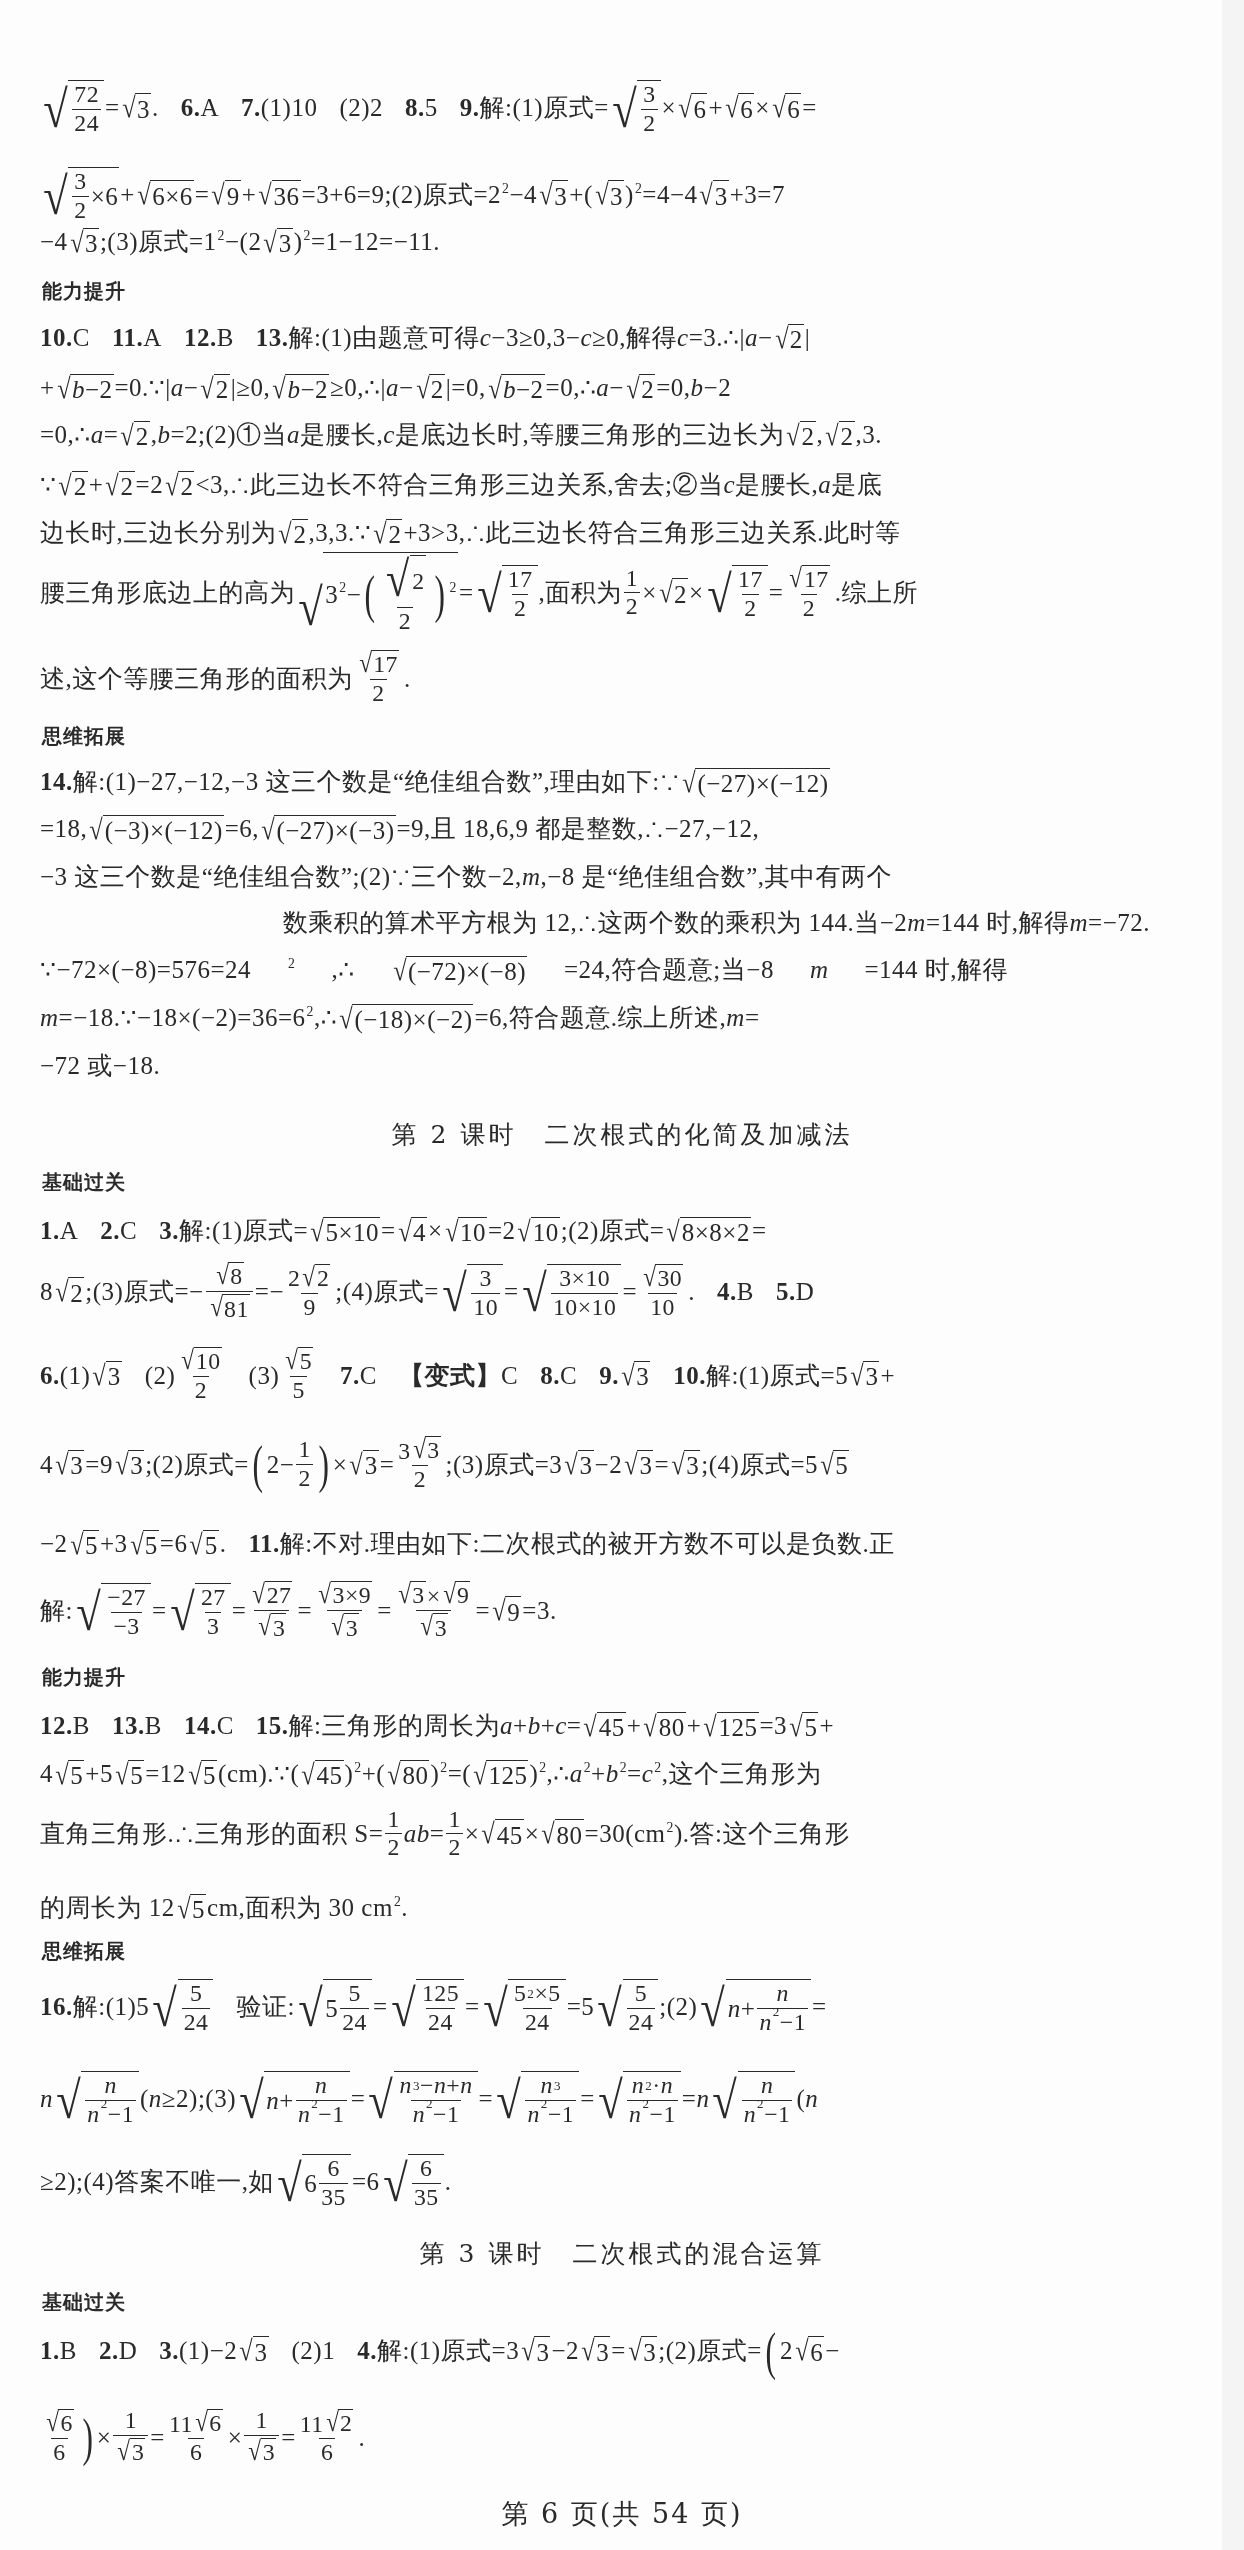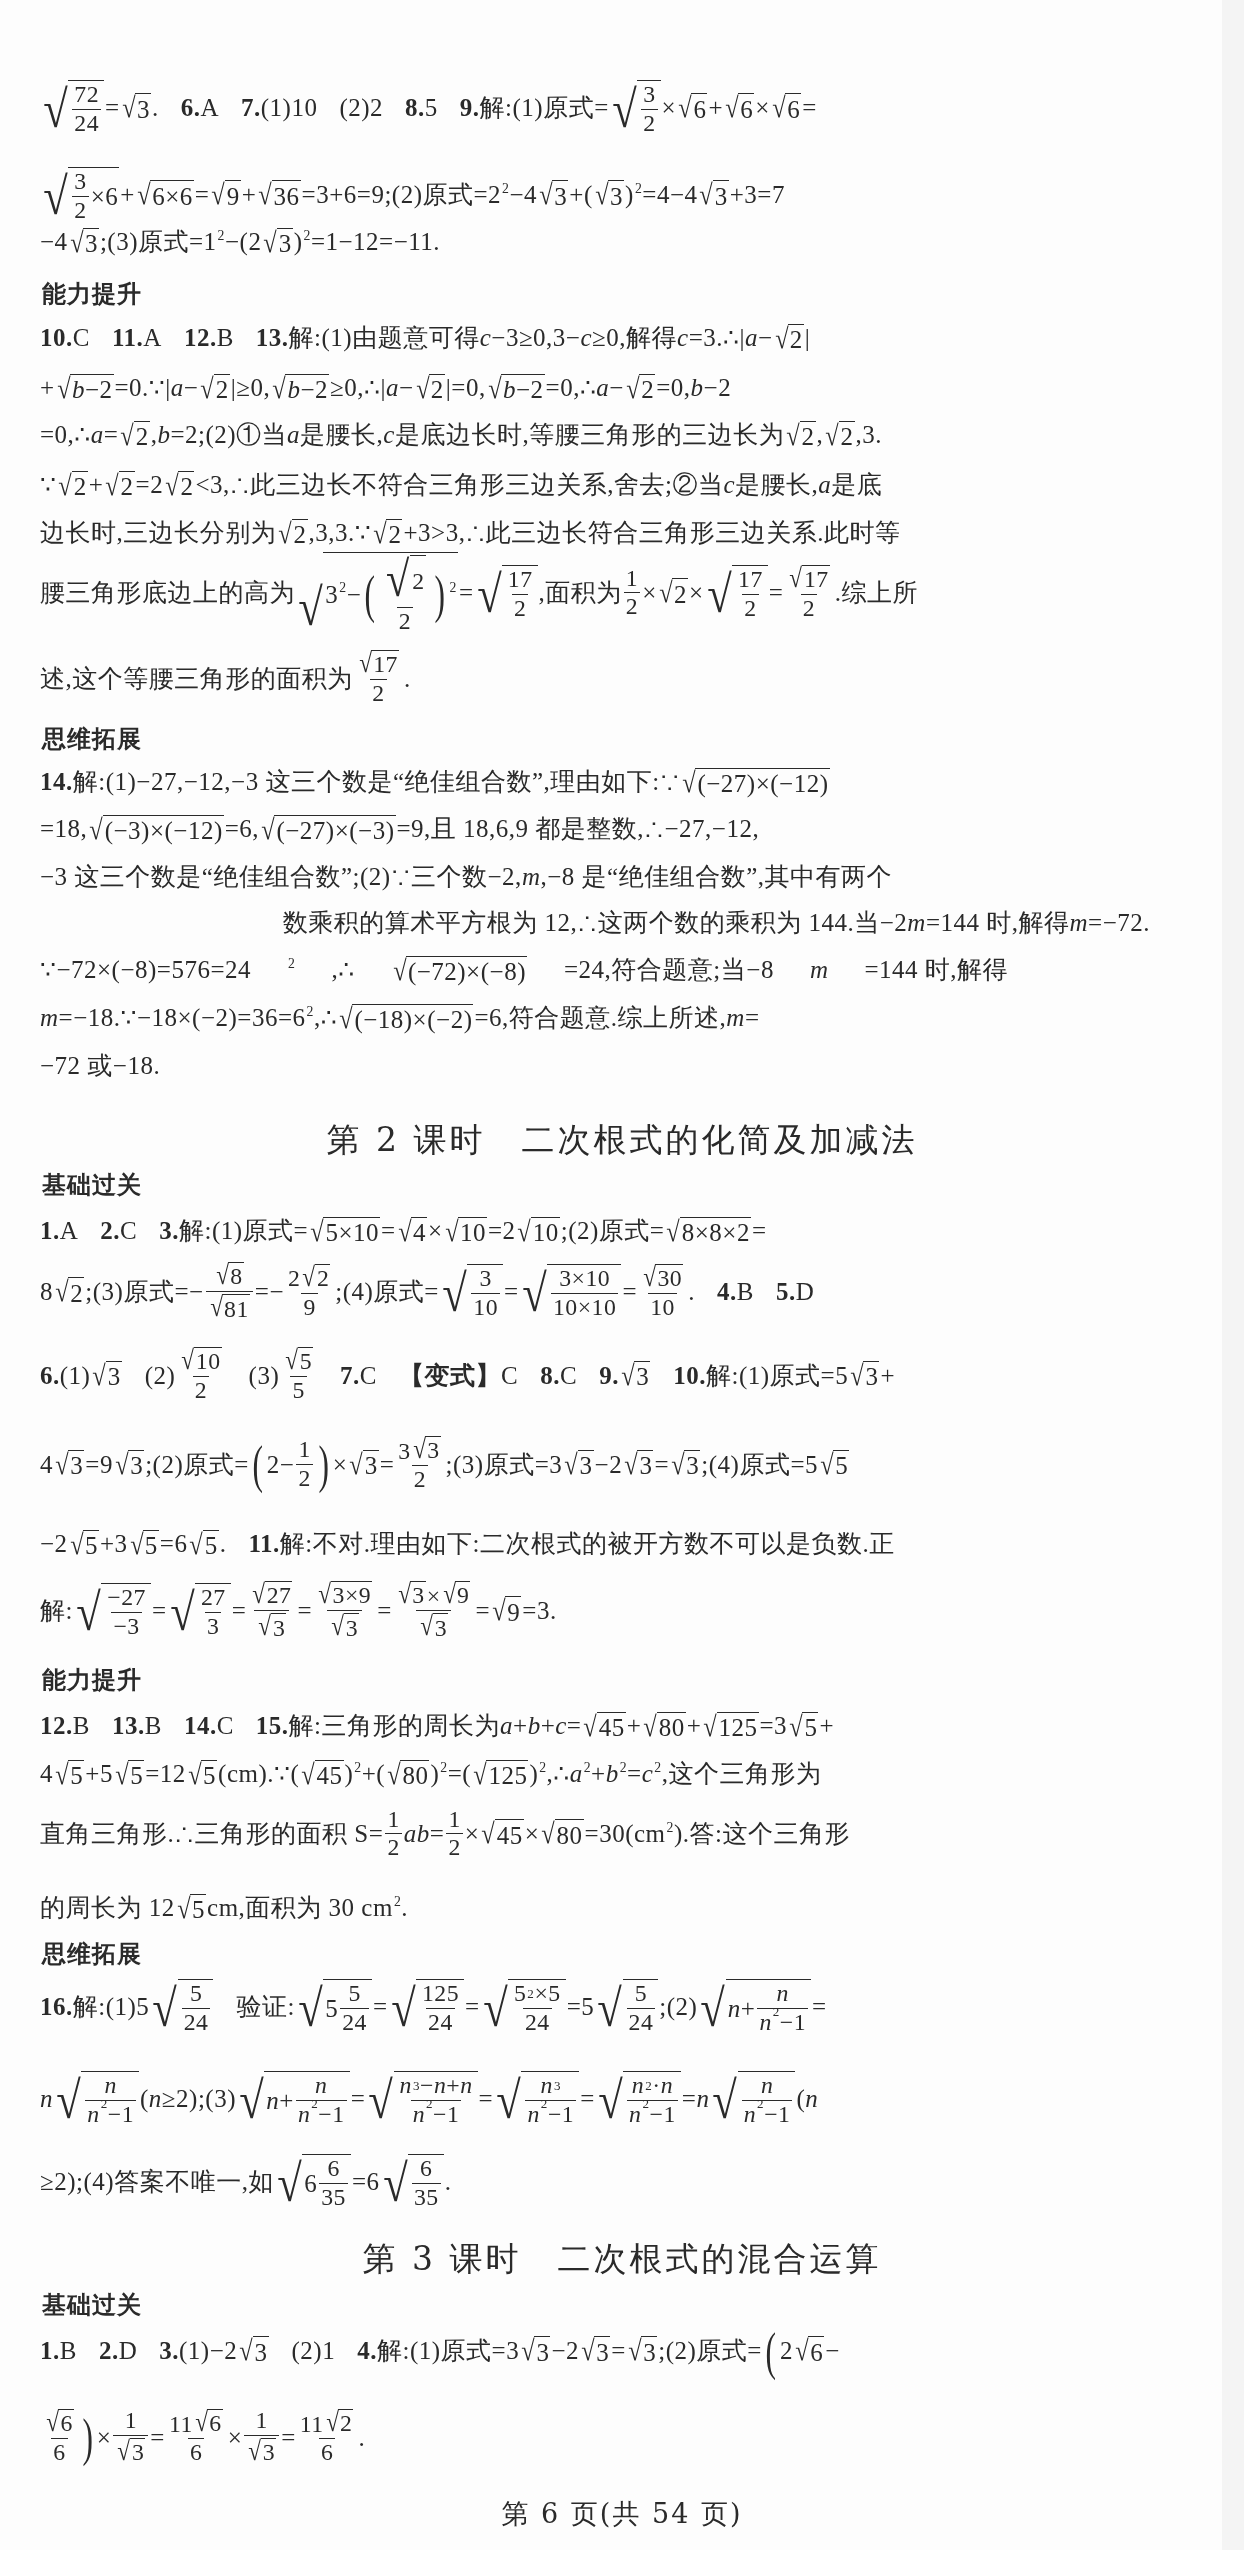--- a/index.html
+++ b/index.html
@@ -7,25 +7,25 @@
     width: 1244px; height: 2550px; background: #fdfdfd; position: relative; overflow: hidden;
     font-family: "DejaVu Serif", "Liberation Serif", serif; color: #2a2a2a;
   }
   .page-edge { position: absolute; right: 0; top: 0; width: 22px; height: 2550px; background: #f4f4f4; }
   .line {
     position: absolute; left: 40px; width: 1110px; white-space: nowrap;
     font-size: 25px; line-height: 1; display: flex; align-items: center;
     font-family: "Liberation Serif", "DejaVu Serif", serif; letter-spacing: 0.5px;
   }
   .heading-sub {
-    position: absolute; left: 42px; font-size: 24px; font-weight: bold;
+    position: absolute; left: 42px; font-size: 20px; font-weight: bold;
     font-family: "DejaVu Sans", "Liberation Sans", sans-serif; letter-spacing: 1px;
   }
   .lesson-title {
-    position: absolute; left: 0; width: 1244px; text-align: center; font-size: 33px;
+    position: absolute; left: 0; width: 1244px; text-align: center; font-size: 25px;
     font-family: "DejaVu Serif", "Liberation Serif", serif; letter-spacing: 3px;
   }
   .footer {
     position: absolute; left: 0; width: 1244px; text-align: center; font-size: 27px;
     font-family: "DejaVu Serif", "Liberation Serif", serif; letter-spacing: 2px;
   }
   .b { font-weight: bold; font-family: "Liberation Serif", serif; }
   .i { font-style: italic; }
   .sqrt { display: inline-flex; align-items: stretch; margin: 0 1px; }
   .sqrt .rad { font-size: 1.15em; line-height: 1; display: flex; align-items: flex-end; transform: scaleX(0.85); margin-right: -2px; }

